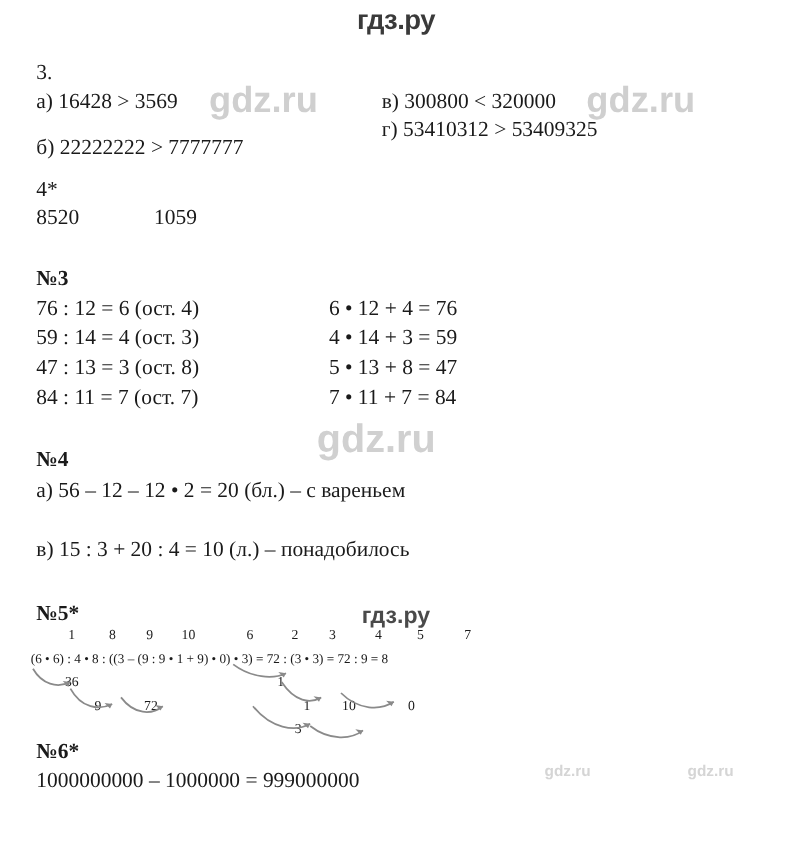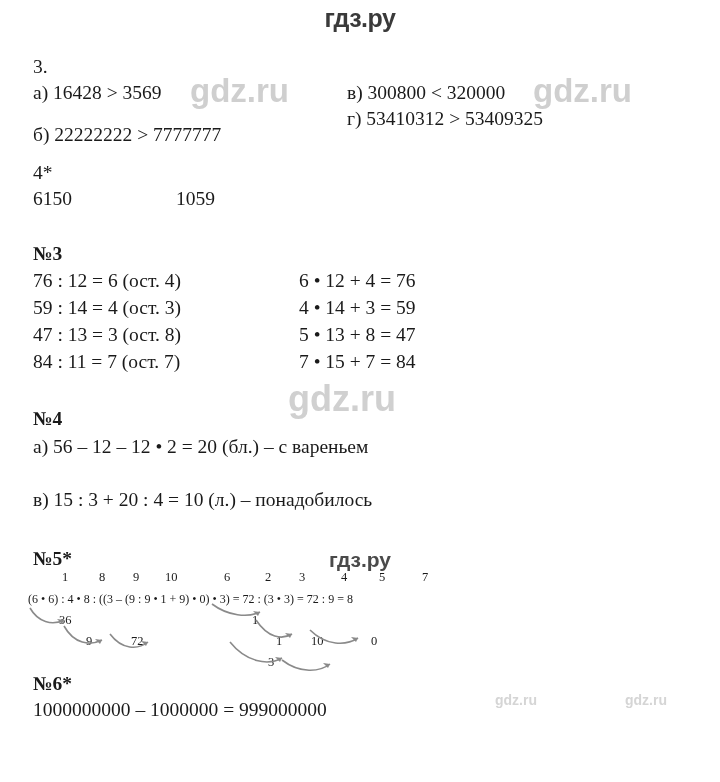--- a/index.html
+++ b/index.html
@@ -106,32 +106,32 @@
 
   <div class="content">
 
     <div class="line" style="left:33px; top:56px;">3.</div>
     <div class="line" style="left:33px; top:82px;">а) 16428 &gt; 3569</div>
     <div class="line" style="left:347px; top:82px;">в) 300800 &lt; 320000</div>
     <div class="line" style="left:33px; top:108px;margin-top:16px;">б) 22222222 &gt; 7777777</div>
     <div class="line" style="left:347px; top:108px;">г) 53410312 &gt; 53409325</div>
 
     <div class="line" style="left:33px; top:162px;">4*</div>
-    <div class="line" style="left:33px; top:188px;">6150</div>
-    <div class="line" style="left:140px; top:188px;margin-left:36px;">1059</div>
+    <div class="line" style="left:33px; top:188px;">8520</div>
+    <div class="line" style="left:140px; top:188px;">1059</div>
 
     <div class="line hdr" style="left:33px; top:243px;">№3</div>
     <div class="line" style="left:33px; top:270px;">76 : 12 = 6 (ост. 4)</div>
     <div class="line" style="left:299px; top:270px;">6 • 12 + 4 = 76</div>
     <div class="line" style="left:33px; top:297px;">59 : 14 = 4 (ост. 3)</div>
     <div class="line" style="left:299px; top:297px;">4 • 14 + 3 = 59</div>
     <div class="line" style="left:33px; top:324px;">47 : 13 = 3 (ост. 8)</div>
     <div class="line" style="left:299px; top:324px;">5 • 13 + 8 = 47</div>
     <div class="line" style="left:33px; top:351px;">84 : 11 = 7 (ост. 7)</div>
-    <div class="line" style="left:299px; top:351px;">7 • 15 + 7 = 84</div>
+    <div class="line" style="left:299px; top:351px;">7 • 11 + 7 = 84</div>
 
     <div class="line hdr" style="left:33px; top:408px;">№4</div>
     <div class="line" style="left:33px; top:436px;">а) 56 – 12 – 12 • 2 = 20 (бл.) – с вареньем</div>
     <div class="line" style="left:33px; top:489px;">в) 15 : 3 + 20 : 4 = 10 (л.) – понадобилось</div>
 
     <div class="line hdr" style="left:33px; top:548px;">№5*</div>
 
     <div class="small-num" style="left:62px; top:570px;">1</div>
     <div class="small-num" style="left:99px; top:570px;">8</div>
     <div class="small-num" style="left:133px; top:570px;">9</div>

